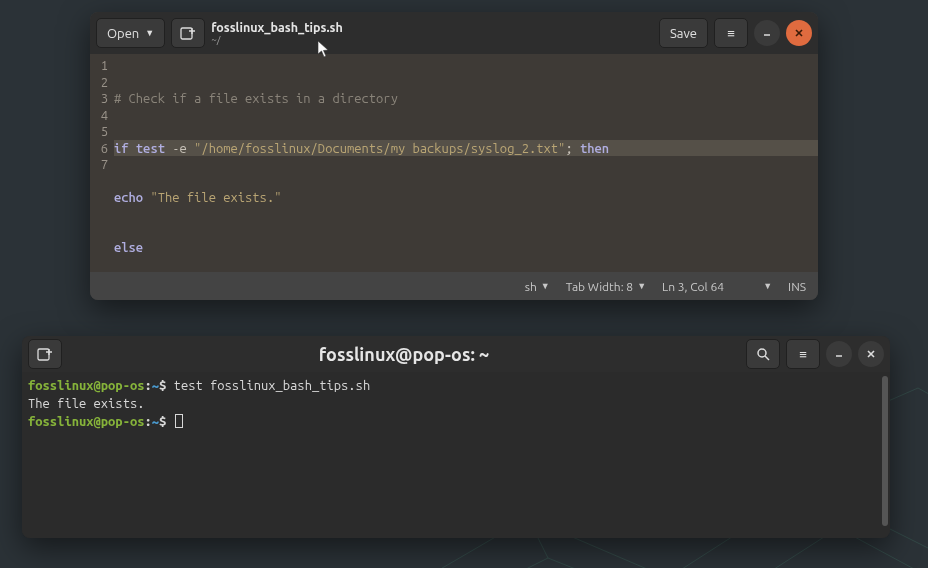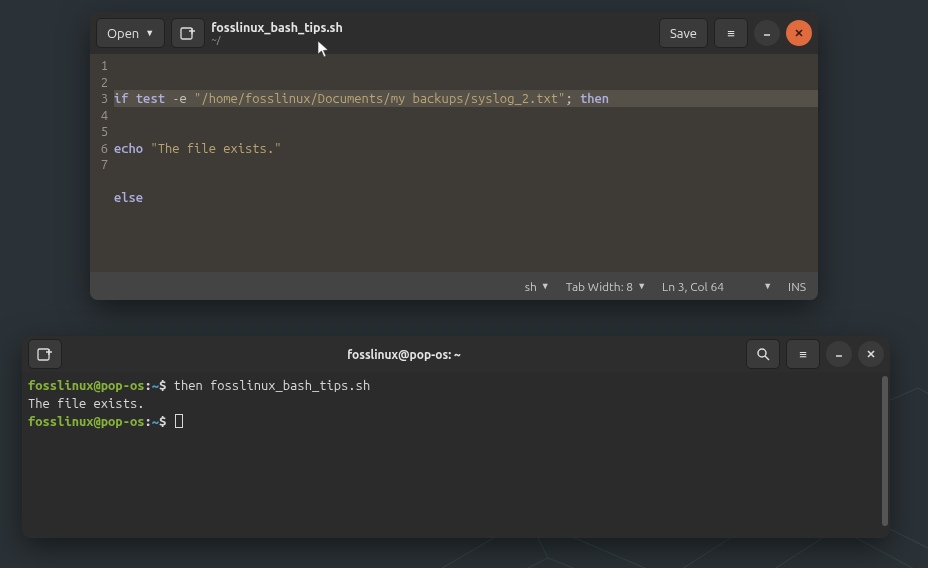--- a/index.html
+++ b/index.html
@@ -141,21 +141,21 @@
     height: 36px;
     display: flex;
     align-items: center;
     padding: 0 6px;
     gap: 6px;
     color: #e0e0e0;
   }
   .term-title {
     flex: 1;
     text-align: center;
-    font-size: 12px;
+    font-size: 18px;
     font-weight: 600;
     color: #e6e6e6;
   }
   .term-body {
     background: #2b2b2b;
     height: 166px;
     display: flex;
   }
   .term-out {
     flex: 1;
@@ -254,20 +254,21 @@
     <div class="gutter">
       <div>1</div>
       <div>2</div>
       <div>3</div>
       <div>4</div>
       <div>5</div>
       <div>6</div>
       <div>7</div>
     </div>
     <div class="code">
+      <div class="line"><span class="cmt"># Check if a file exists in a directory</span></div>
       <div class="line hl"><span class="kw">if</span> <span class="kw">test</span> <span class="punct">-e</span> <span class="str">"/home/fosslinux/Documents/my backups/syslog_2.txt"</span><span class="punct">;</span> <span class="kw">then</span></div>
       <div class="line"><span class="kw">echo</span> <span class="str">"The file exists."</span></div>
       <div class="line"><span class="kw">else</span></div>
       
       
     </div>
   </div>
 
   <div class="editor-status">
     <div class="spacer"></div>
@@ -323,20 +324,20 @@
       <div class="wctrl">
         <svg width="10" height="10" viewBox="0 0 10 10">
             <line x1="2" y1="2" x2="8" y2="8" stroke="#ddd" stroke-width="1.6"></line>
             <line x1="8" y1="2" x2="2" y2="8" stroke="#ddd" stroke-width="1.6"></line>
           </svg>
       </div>
     </div>
   </div>
 
   <div class="term-body">
-    <div class="term-out"><span class="user">fosslinux@pop-os</span><span class="dollar">:</span><span class="path">~</span><span class="dollar">$</span> <span>then fosslinux_bash_tips.sh</span>
+    <div class="term-out"><span class="user">fosslinux@pop-os</span><span class="dollar">:</span><span class="path">~</span><span class="dollar">$</span> <span>test fosslinux_bash_tips.sh</span>
 <span>The file exists.</span>
 <span class="user">fosslinux@pop-os</span><span class="dollar">:</span><span class="path">~</span><span class="dollar">$</span> <span class="cursor-box"></span></div>
     <div class="term-scroll">
       <div class="thumb"></div>
     </div>
   </div>
 </div>
 
 </body></html>

